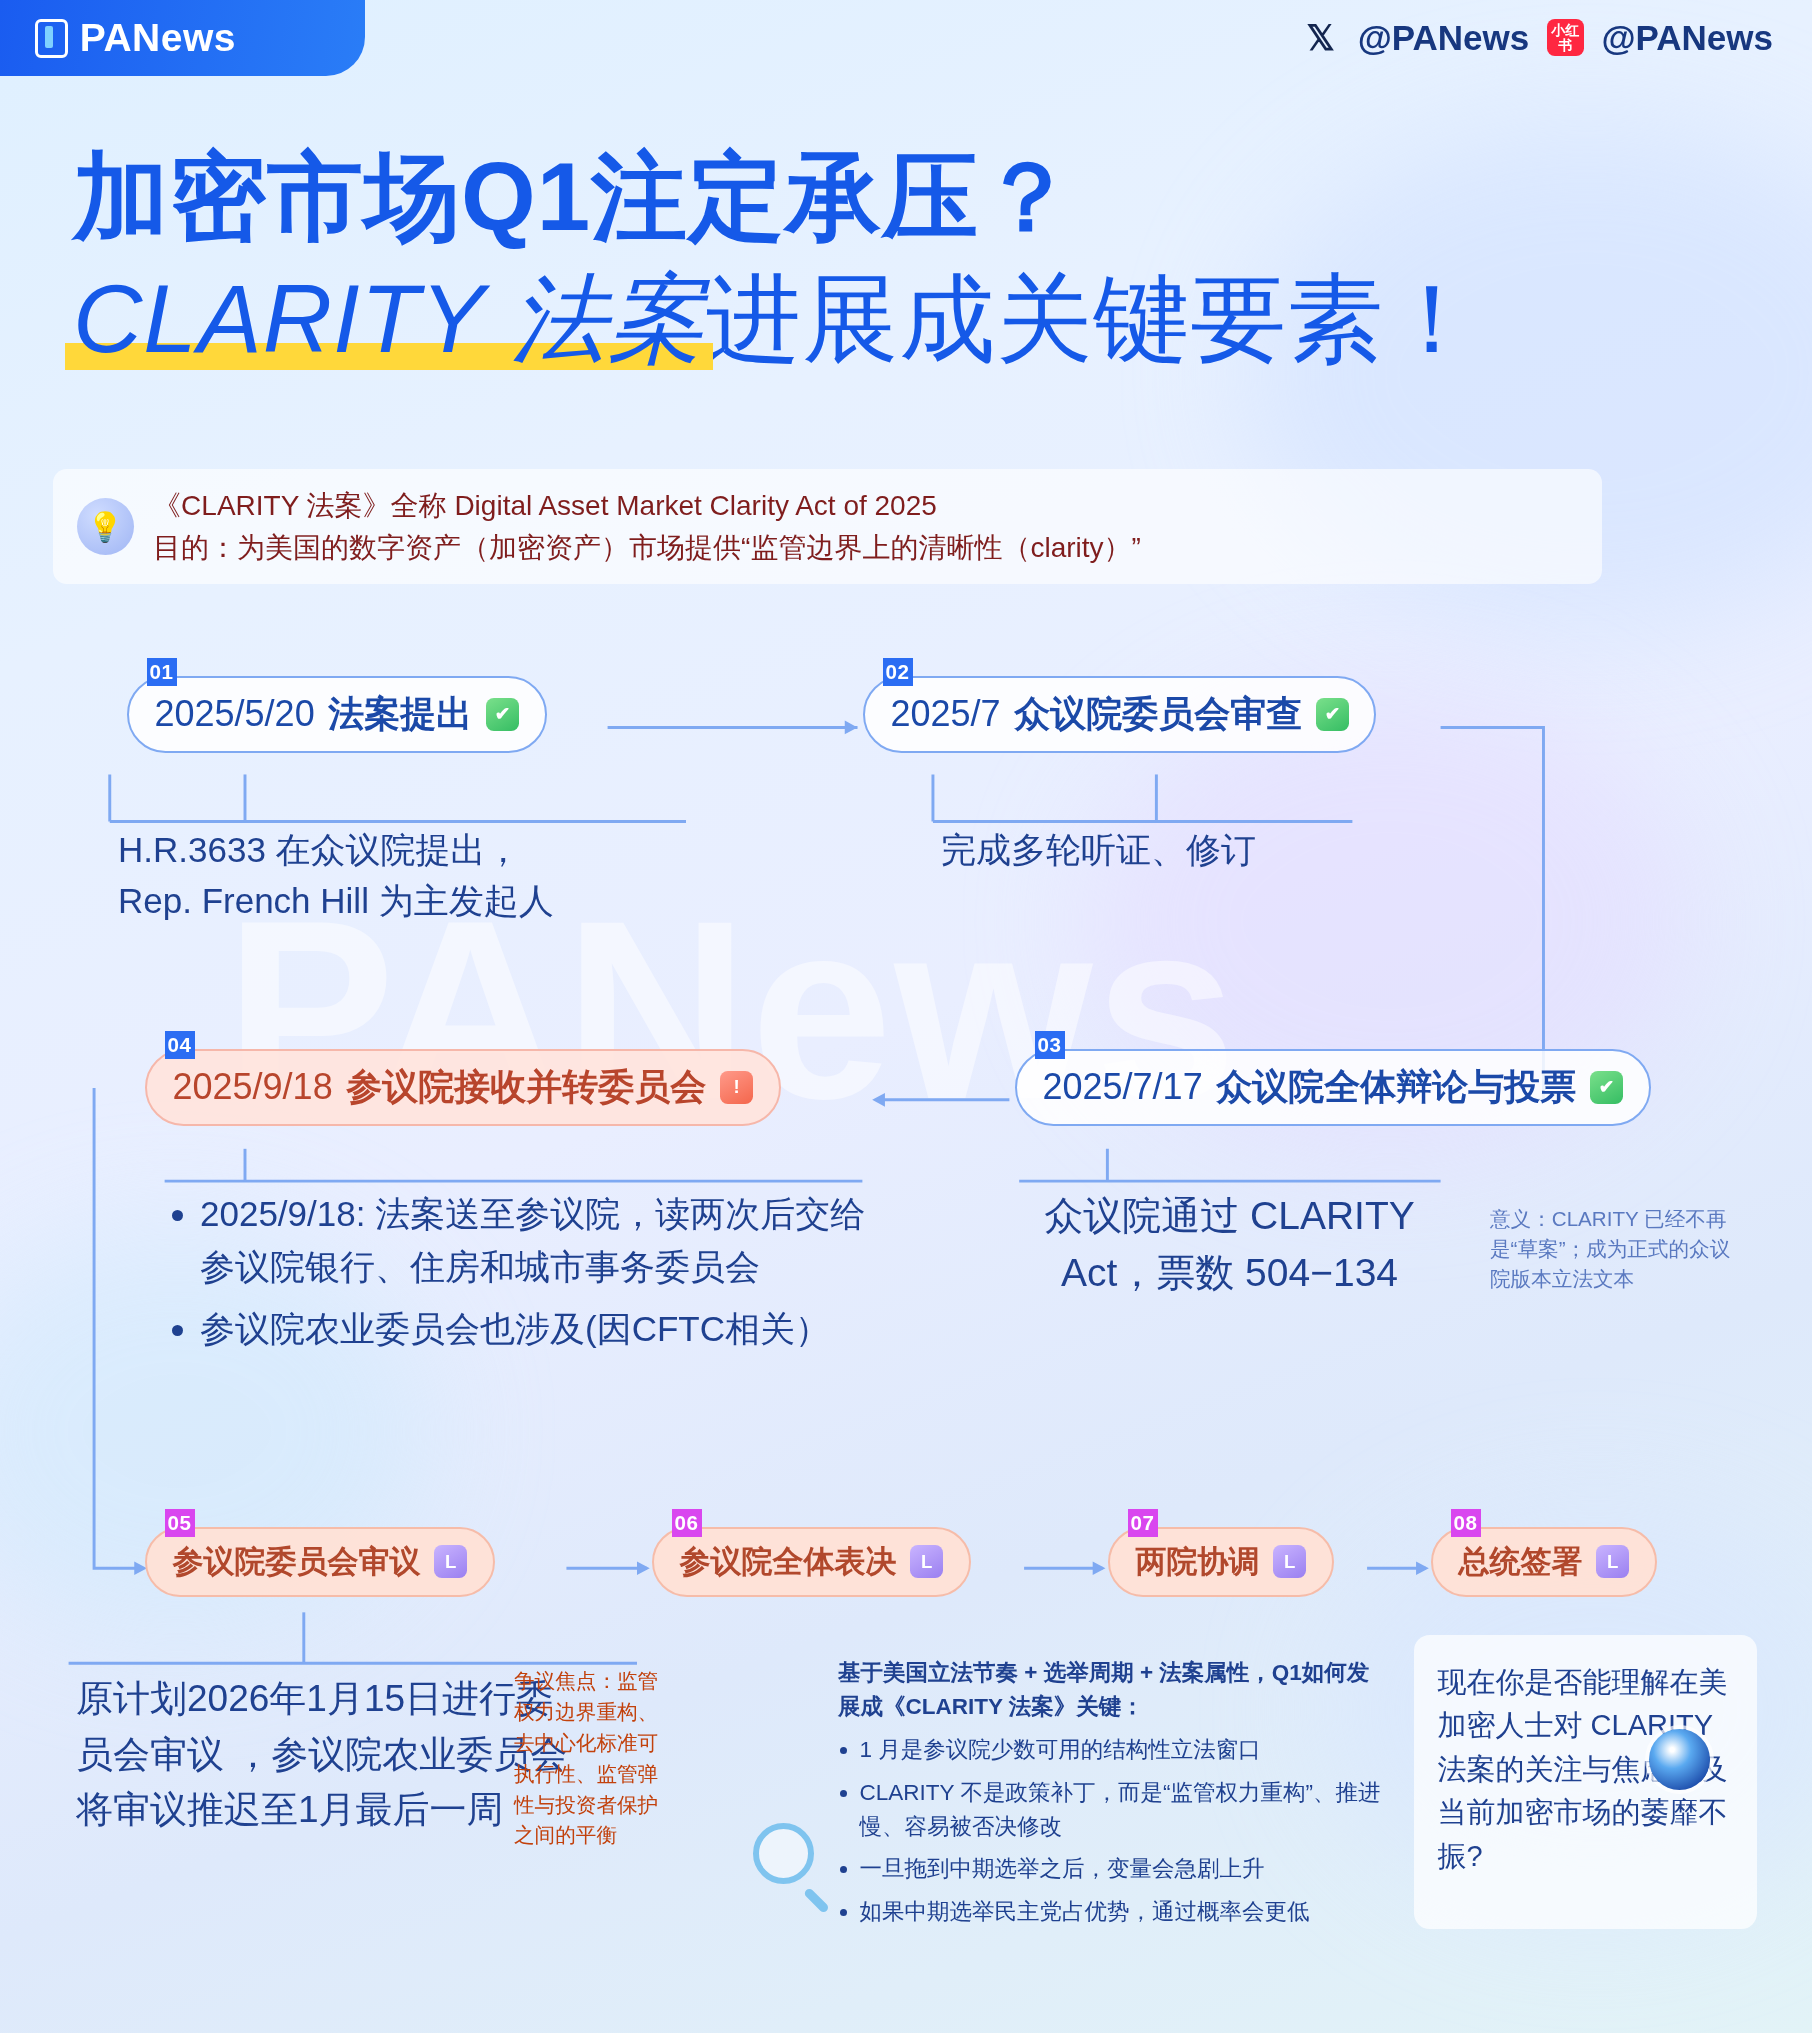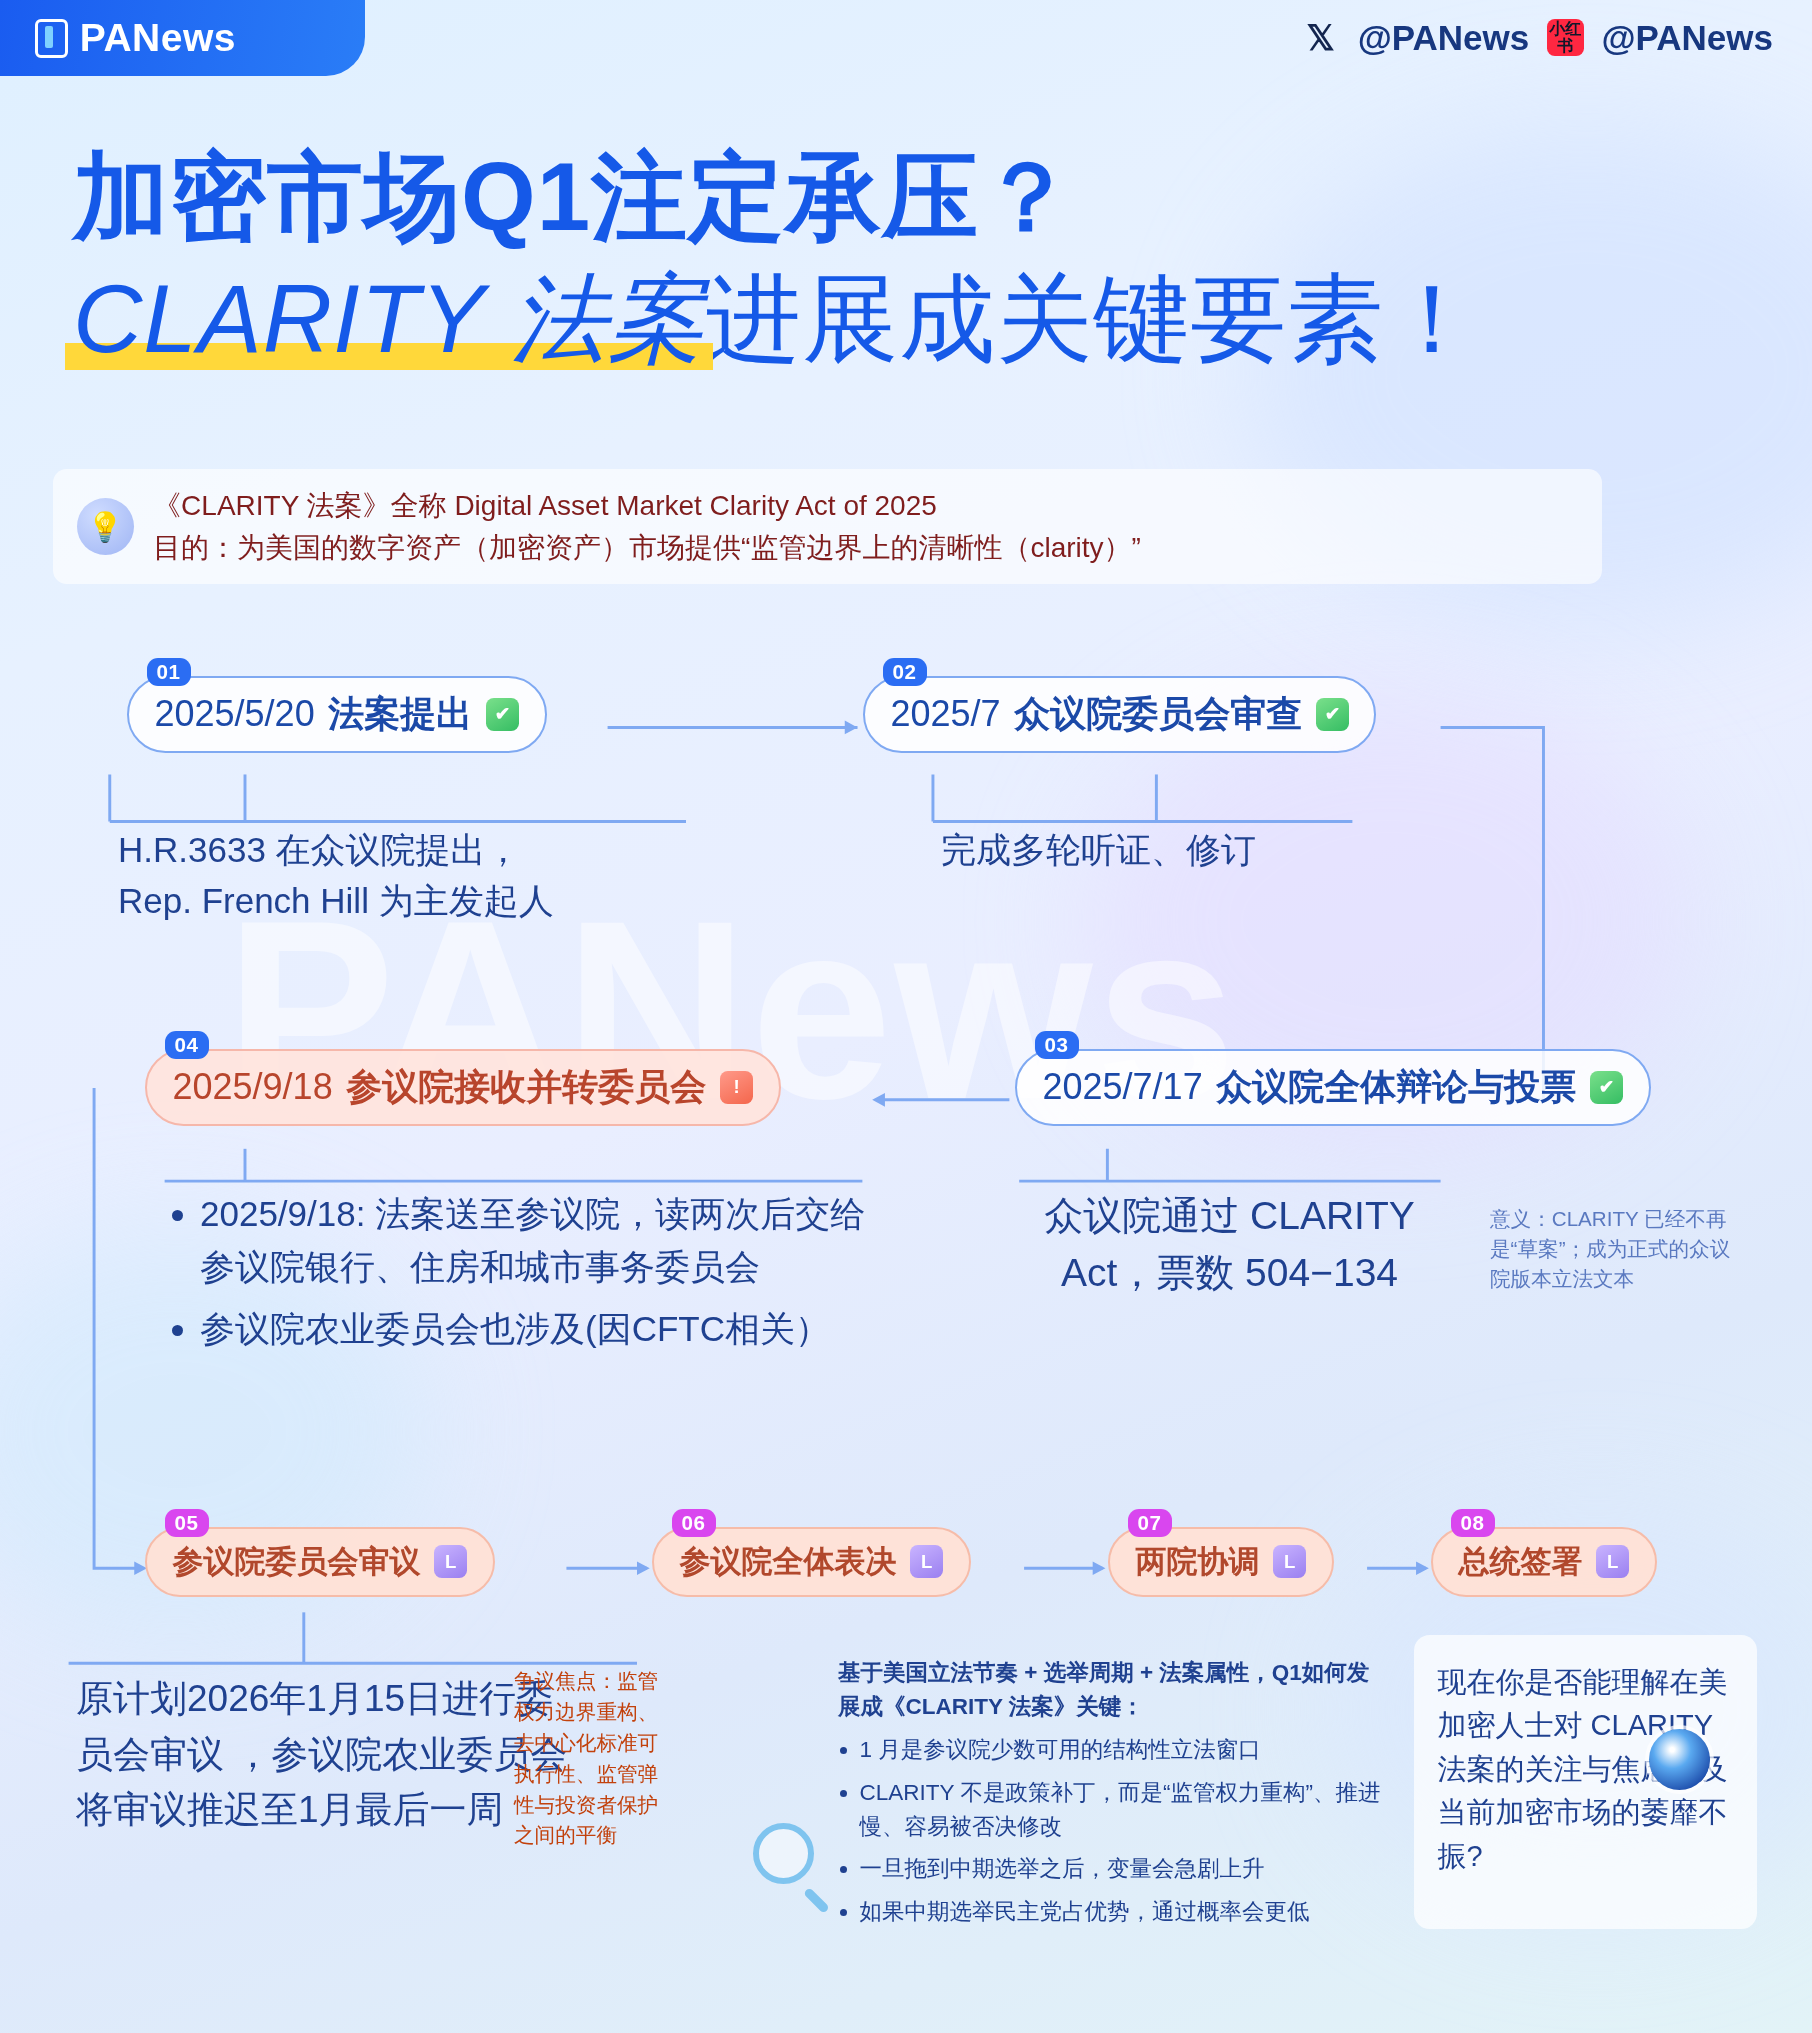--- a/index.html
+++ b/index.html
@@ -48,21 +48,21 @@
     position: absolute; right: 39px; top: 17.6px;
     display: flex; align-items: center; gap: 17.6px;
     font-size: 35px; font-weight: 700; color: #17377f;
   }
   .x-badge {
     width: 39px; height: 39px; color: #13254f; font-size: 35px; font-weight: 700;
     display: flex; align-items: center; justify-content: center;
   }
   .xhs-badge {
     width: 37px; height: 37px; border-radius: 7.8px; background: #ff2741;
-    color:#0f172a; font-size: 16px; font-weight: 700; display:flex;
+    color:#ffffff; font-size: 14px; font-weight: 700; display:flex;
     align-items:center; justify-content:center; line-height:1.05; text-align:center;
   }
 
   
   .title {
     position: absolute; left: 73px; top: 147px; width: 1568px;
   }
   .title .l1 {
     font-size: 96px; font-weight: 700; color: #1559e8; letter-spacing: 1px;
     line-height: 1.05;
@@ -103,21 +103,21 @@
     border-radius: 39px;
     display: flex; align-items: center; gap: 13.7px;
     padding: 11.8px 25.5px;
     font-size: 36px; color: #1b49a8; white-space: nowrap;
   }
   .node .date { font-weight: 400; }
   .node .lbl { font-weight: 700; }
   .badge {
     position: absolute; top: -19.6px; left: 17.6px;
     background: #2b6df3; color: #fff; font-size: 20.6px; font-weight: 700;
-    border-radius: 11px; padding: 2px 10px; letter-spacing: 0.5px;
+    border-radius: 0; padding: 2px 3px; letter-spacing: 0.5px;
   }
   .chip {
     width: 33px; height: 33px; border-radius: 7.8px;
     display: inline-flex; align-items: center; justify-content: center;
     font-size: 18.6px; color: #fff; font-weight: 700;
   }
   .chip.green { background: linear-gradient(150deg,#7ae08b,#35bd63); }
   .chip.red   { background: linear-gradient(150deg,#ff9a8a,#f4664c); }
   .chip.purple{ background: linear-gradient(150deg,#c9b4ff,#9a7ff0); }
 

